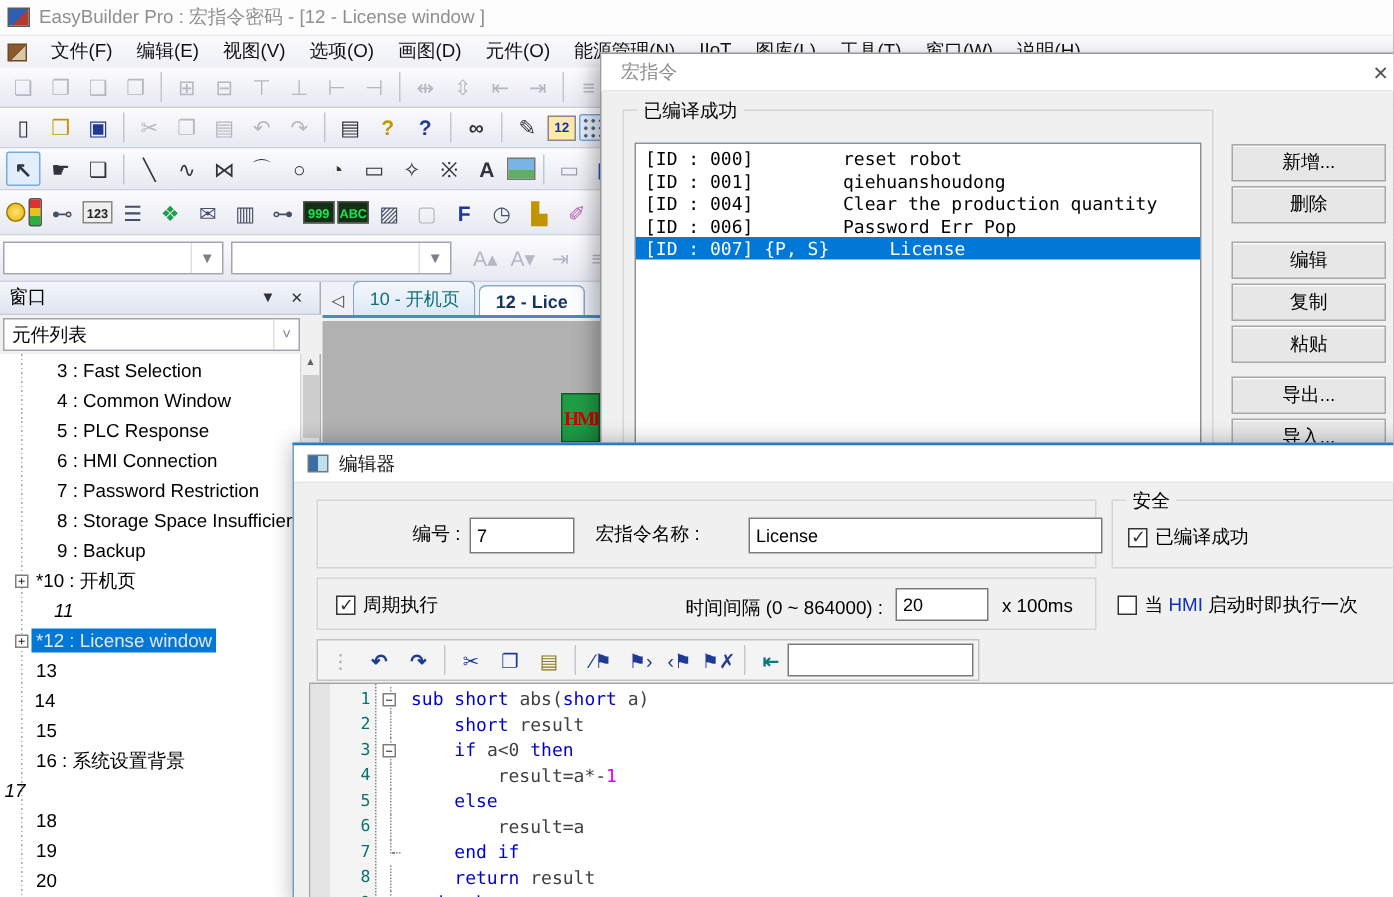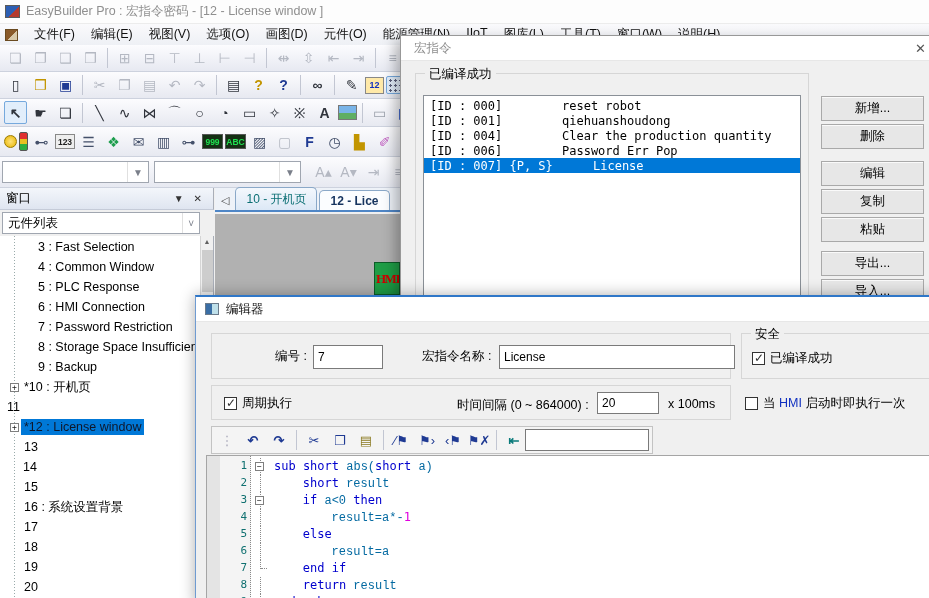--- a/index.html
+++ b/index.html
@@ -53,21 +53,21 @@
   .panel-hdr { position:absolute; left:0; top:188px; width:214px; height:22px; background:linear-gradient(#f3f6fb,#dfe5f0); border-bottom:1px solid #c5cbd8; border-right:1px solid #a9aeb8; display:flex; align-items:center; font-size:12.5px; padding:0 6px; }
   .panel-hdr .sp { flex:1; }
   .panel-hdr .hbtn { font-size:10px; color:#333; padding:0 5px; }
   .el-combo { left:2px; top:212px; width:198px; font-size:12.5px; }
   .el-combo .lbl { flex:1; text-align:left; padding-left:5px; }
   .tree { position:absolute; left:0; top:236px; width:201px; height:362px; background:#fff; border-right:1px solid #d5d5d5;
           background-image:repeating-linear-gradient(to bottom,#9aa 0 1px,transparent 1px 3px); background-size:1px 100%; background-position:14px 0; background-repeat:no-repeat; }
   .tree-row { position:absolute; height:20px; display:flex; align-items:center; font-size:12.5px; white-space:nowrap; }
   .expand { width:9px; height:9px; border:1px solid #7f7f7f; background:#fff; font:8px/7px "DejaVu Sans Mono",monospace; text-align:center; color:#222; position:absolute; left:10px; }
   .tree-lbl { padding:1px 3px; }
-  .tree-lbl.on { background:#0078d7; color:#0f172a; }
+  .tree-lbl.on { background:#0078d7; color:#e5e5e5; }
   .vscroll { position:absolute; left:201px; top:236px; width:13px; height:362px; background:#f0f0f0; border-right:1px solid #a9aeb8; }
   .vscroll .up { position:absolute; top:2px; left:0; width:12px; text-align:center; font-size:7px; color:#606060; }
   .vscroll .thumb { position:absolute; top:14px; left:1px; width:11px; height:42px; background:#cdcdcd; }
   
   .tabstrip { position:absolute; left:215px; top:188px; width:185px; height:24px; background:#eef2f8; border-bottom:2px solid #4f86c6; display:flex; align-items:flex-end; }
   .tab-nav { font-size:11px; color:#444; padding:0 6px 3px 6px; }
   .tab { font-size:12px; color:#0b6f74; background:linear-gradient(#f4f8fd,#dce8f6); border:1px solid #8aa8c8; border-bottom:none; border-radius:5px 5px 0 0; padding:3px 10px 2px 10px; margin-right:2px; white-space:nowrap; }
   .tab.active { color:#16345f; font-weight:bold; background:#fbfdff; }
   .canvas { position:absolute; left:215px; top:214px; width:185px; height:384px; background:#b1b1b1; }
   .hmi-logo { position:absolute; left:159px; top:48px; width:26px; height:33px; background:#1f9d46; border:1px solid #0d5c28; color:#d00000; font:bold 13px "Liberation Serif",serif; letter-spacing:-1.5px; overflow:hidden; line-height:31px; text-align:left; padding-left:1px; }
@@ -99,21 +99,21 @@
   .ed-toolbar { position:absolute; left:15px; top:129px; width:442px; height:28px; background:#f4f4f4; border:1px solid #c3c3c3; display:flex; align-items:center; padding-left:2px; }
   .ed-toolbar .tb-btn { width:24px; height:22px; font-size:13px; }
   .ed-search { left:313px; top:2px; width:124px; height:22px; }
   
   .code { position:absolute; left:10px; top:158px; width:725px; height:147px; background:#fff; border:1px solid #a5a5a5; overflow:hidden; }
   .gut-margin { position:absolute; left:0; top:0; bottom:0; width:13px; background:#e4e4e4; }
   .gut-num { position:absolute; left:13px; top:0; bottom:0; width:31px; background:#f4f4f4; border-right:1px dotted #8a8a8a; }
   .code-line { position:absolute; left:0; width:100%; height:17px; font:12px "DejaVu Sans Mono",monospace; white-space:pre; }
   .ln { position:absolute; left:13px; top:1px; width:27px; text-align:right; font:11px "DejaVu Sans Mono",monospace; color:#0f7070; }
   .ctext { position:absolute; left:67px; top:1px; }
-  .kw { color:#0000cd; } .num { color:#e000e0; } .id { color:#0369a1;font-family:Liberation Mono, monospace; }
+  .kw { color:#0000cd; } .num { color:#e000e0; } .id { color:#404040; }
   .fold { position:absolute; left:46px; top:0; width:16px; height:17px; }
   .fold .vline { position:absolute; left:7px; top:0; bottom:0; border-left:1px dotted #8a8a8a; }
   .fold.tick .vline { bottom:8px; }
   .fold.tick::after { content:""; position:absolute; left:8px; top:8px; width:6px; border-top:1px dotted #8a8a8a; }
   .fold .fbox { position:absolute; left:2px; top:4px; width:9px; height:9px; border:1px solid #7f7f7f; background:#fff; font:8px/7px "DejaVu Sans Mono",monospace; text-align:center; color:#222; }
 </style>
 </head>
 <body>
 
 <div id="root">
@@ -273,40 +273,40 @@
         <span class="tree-lbl" style="margin-left: 35px;">8 : Storage Space Insufficient</span>
       </div>
       <div class="tree-row" style="top: 121px; left: 0px;">
         <span class="tree-lbl" style="margin-left: 35px;">9 : Backup</span>
       </div>
       <div class="tree-row" style="top: 141px; left: 0px;">
         <span class="expand">+</span>
         <span class="tree-lbl" style="margin-left: 21px;">*10 : 开机页</span>
       </div>
       <div class="tree-row" style="top: 161px; left: 0px;">
-        <span class="tree-lbl" style="margin-left: 4px;">11</span>
+        <span class="tree-lbl" style="margin-left: 33px; font-style: italic;">11</span>
       </div>
       <div class="tree-row" style="top: 181px; left: 0px;">
         <span class="expand">+</span>
         <span class="tree-lbl on" style="margin-left: 21px;">*12 : License window</span>
       </div>
       <div class="tree-row" style="top: 201px; left: 0px;">
         <span class="tree-lbl" style="margin-left: 21px;">13</span>
       </div>
       <div class="tree-row" style="top: 221px; left: 0px;">
         <span class="tree-lbl" style="margin-left: 20px;">14</span>
       </div>
       <div class="tree-row" style="top: 241px; left: 0px;">
         <span class="tree-lbl" style="margin-left: 21px;">15</span>
       </div>
       <div class="tree-row" style="top: 261px; left: 0px;">
         <span class="tree-lbl" style="margin-left: 21px;">16 : 系统设置背景</span>
       </div>
       <div class="tree-row" style="top: 281px; left: 0px;">
-        <span class="tree-lbl" style="margin-left: 21px;">17</span>
+        <span class="tree-lbl" style=" font-style: italic;">17</span>
       </div>
       <div class="tree-row" style="top: 301px; left: 0px;">
         <span class="tree-lbl" style="margin-left: 21px;">18</span>
       </div>
       <div class="tree-row" style="top: 321px; left: 0px;">
         <span class="tree-lbl" style="margin-left: 21px;">19</span>
       </div>
       <div class="tree-row" style="top: 341px; left: 0px;">
         <span class="tree-lbl" style="margin-left: 21px;">20</span>
       </div>
@@ -347,21 +347,21 @@
 
   <div class="dlg" id="dlg-editor">
     <div class="dlg-titlebar">
       <span class="ed-icon"></span>
       <span class="dlg-title">编辑器</span>
     </div>
 
     <div class="grp" style="left:15px; top:36px; width:520px; height:46px;">
       <span class="fld-label" style="left:30px; top:14px; width:65px; text-align:right;">编号 :</span>
       <input class="tinput" style="left: 101px; top: 11px; width: 70px; height: 24px;" readonly="" value="7">
-      <span class="fld-label" style="left:210px; top:14px;">宏指令名称 :</span>
+      <span class="fld-label" style="left:185px; top:14px;">宏指令名称 :</span>
       <input class="tinput" style="left: 287px; top: 11px; width: 236px; height: 24px;" readonly="" value="License">
     </div>
 
     <div class="grp" style="left:545px; top:36px; width:192px; height:46px;">
       <span class="grp-label">安全</span>
       <div class="cb-row" style="left:10px; top:16px;">
         <span class="cb on"></span>
         <span>已编译成功</span>
       </div>
     </div>

